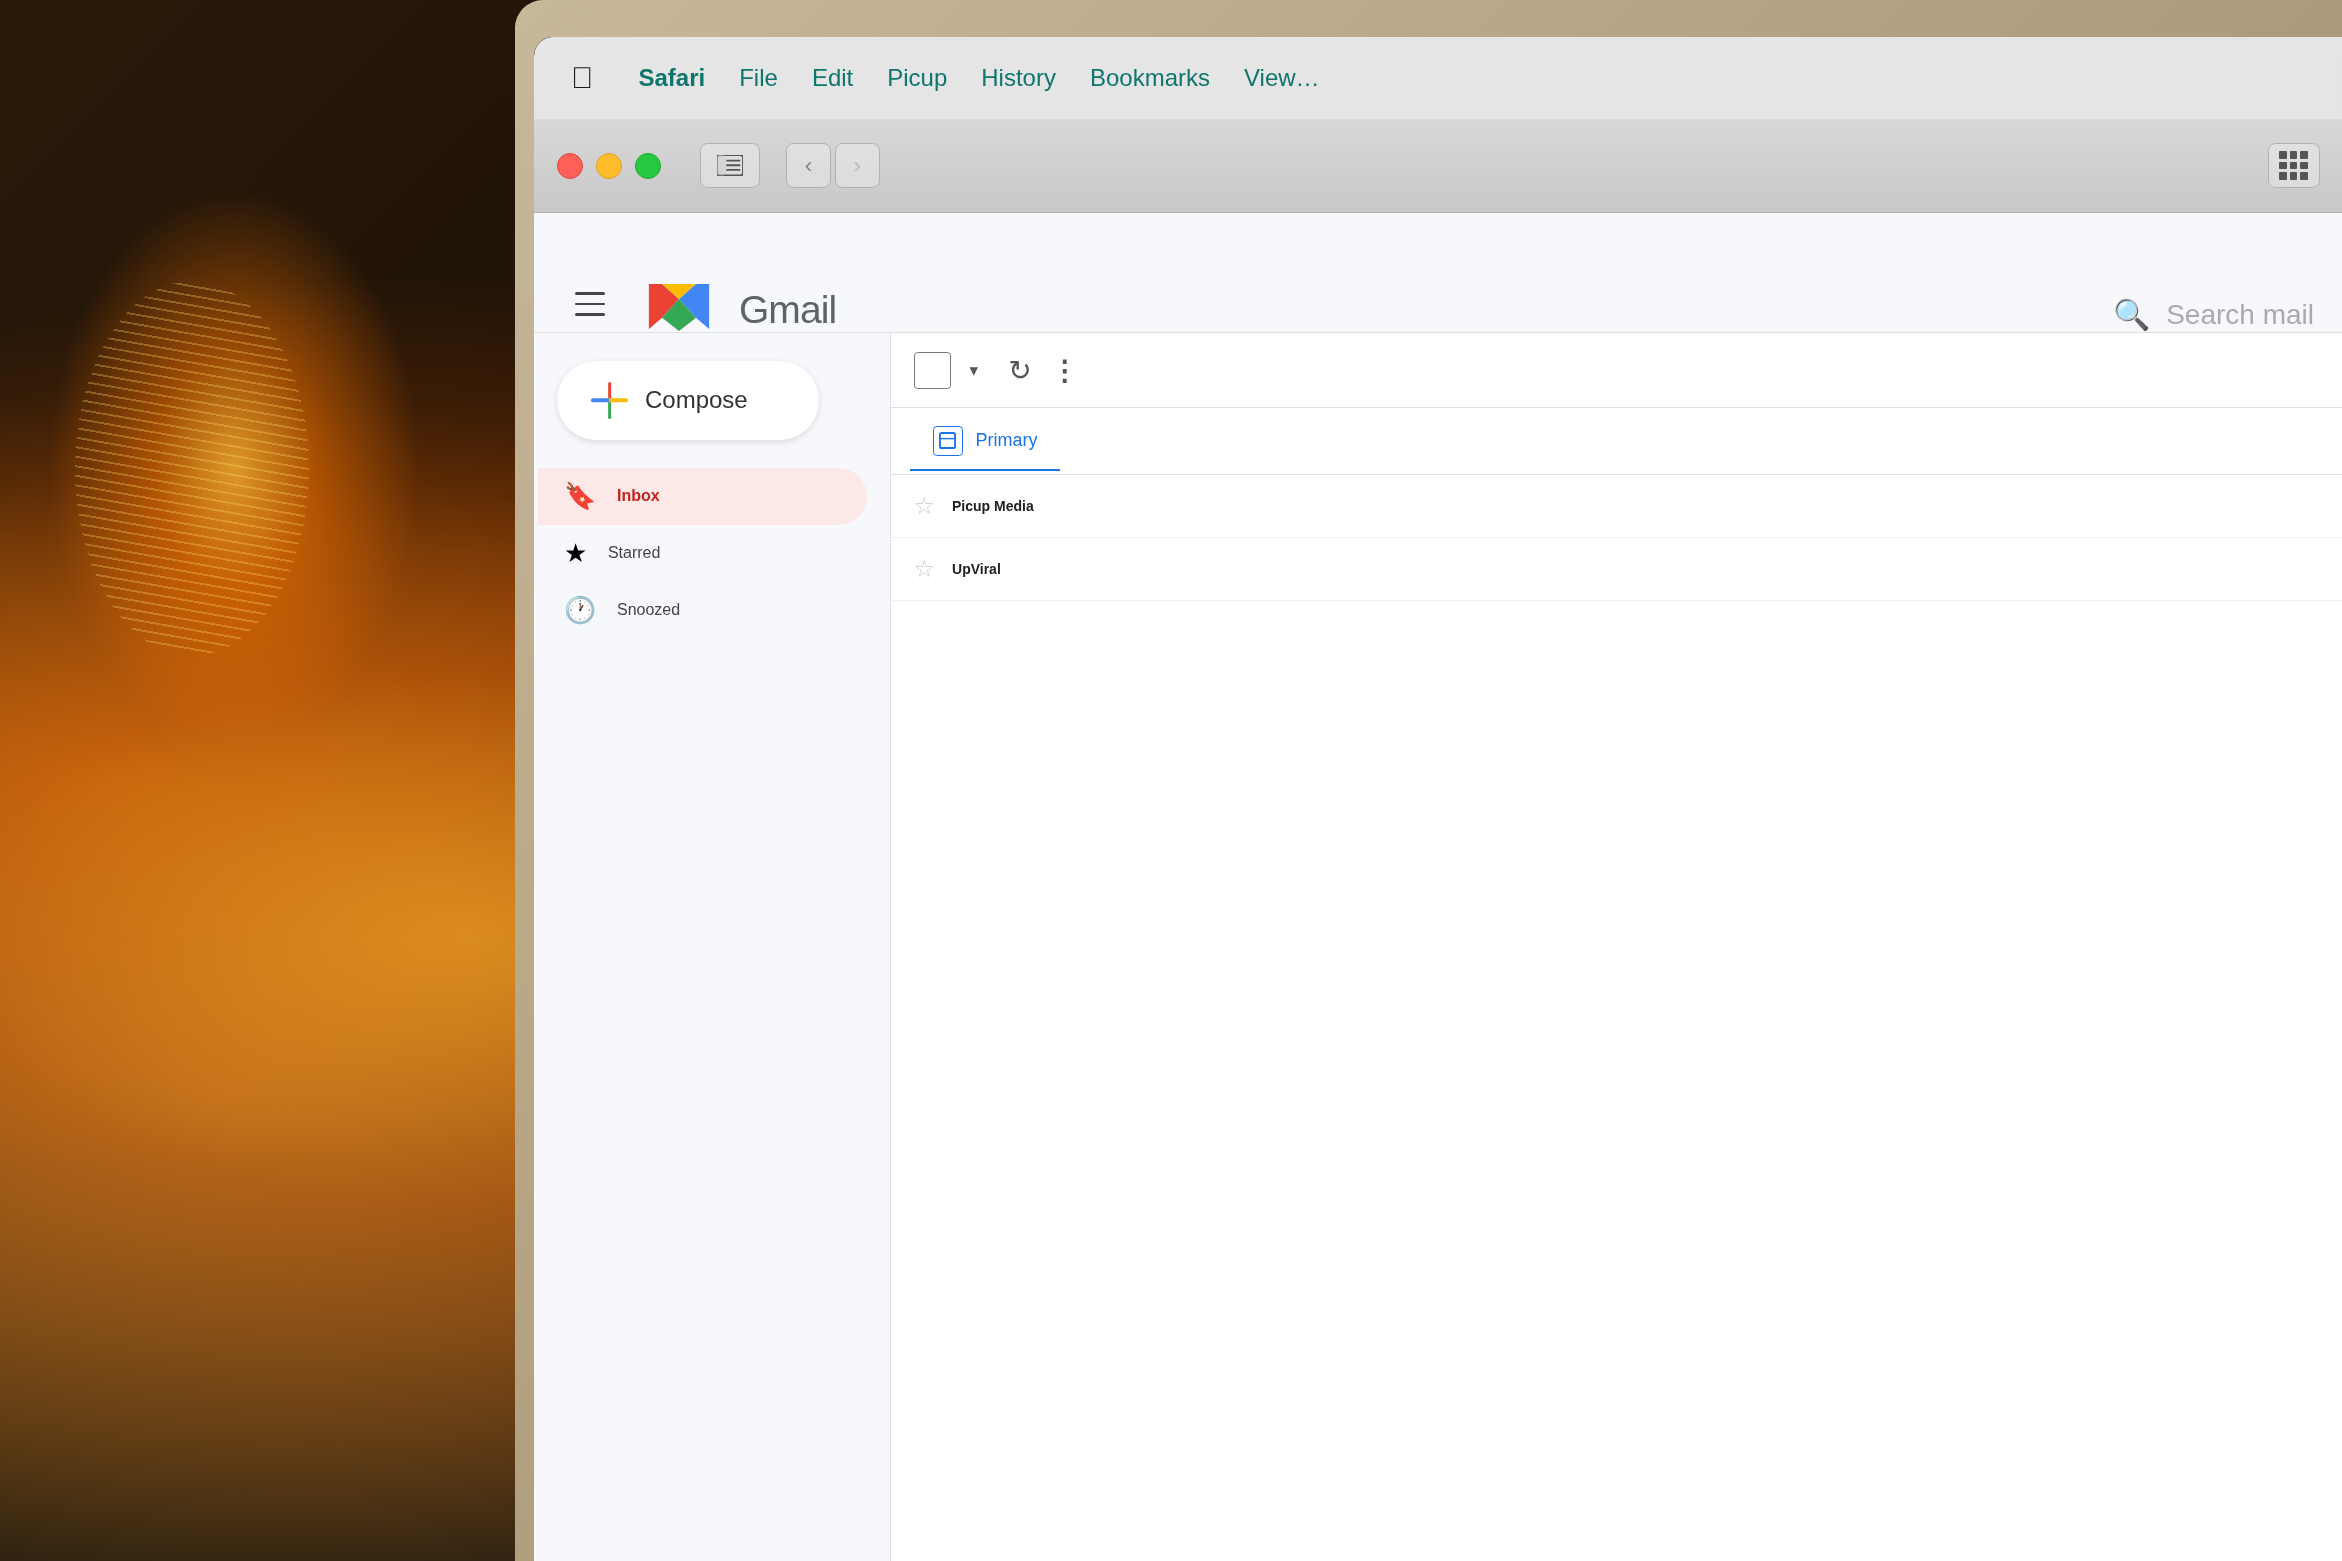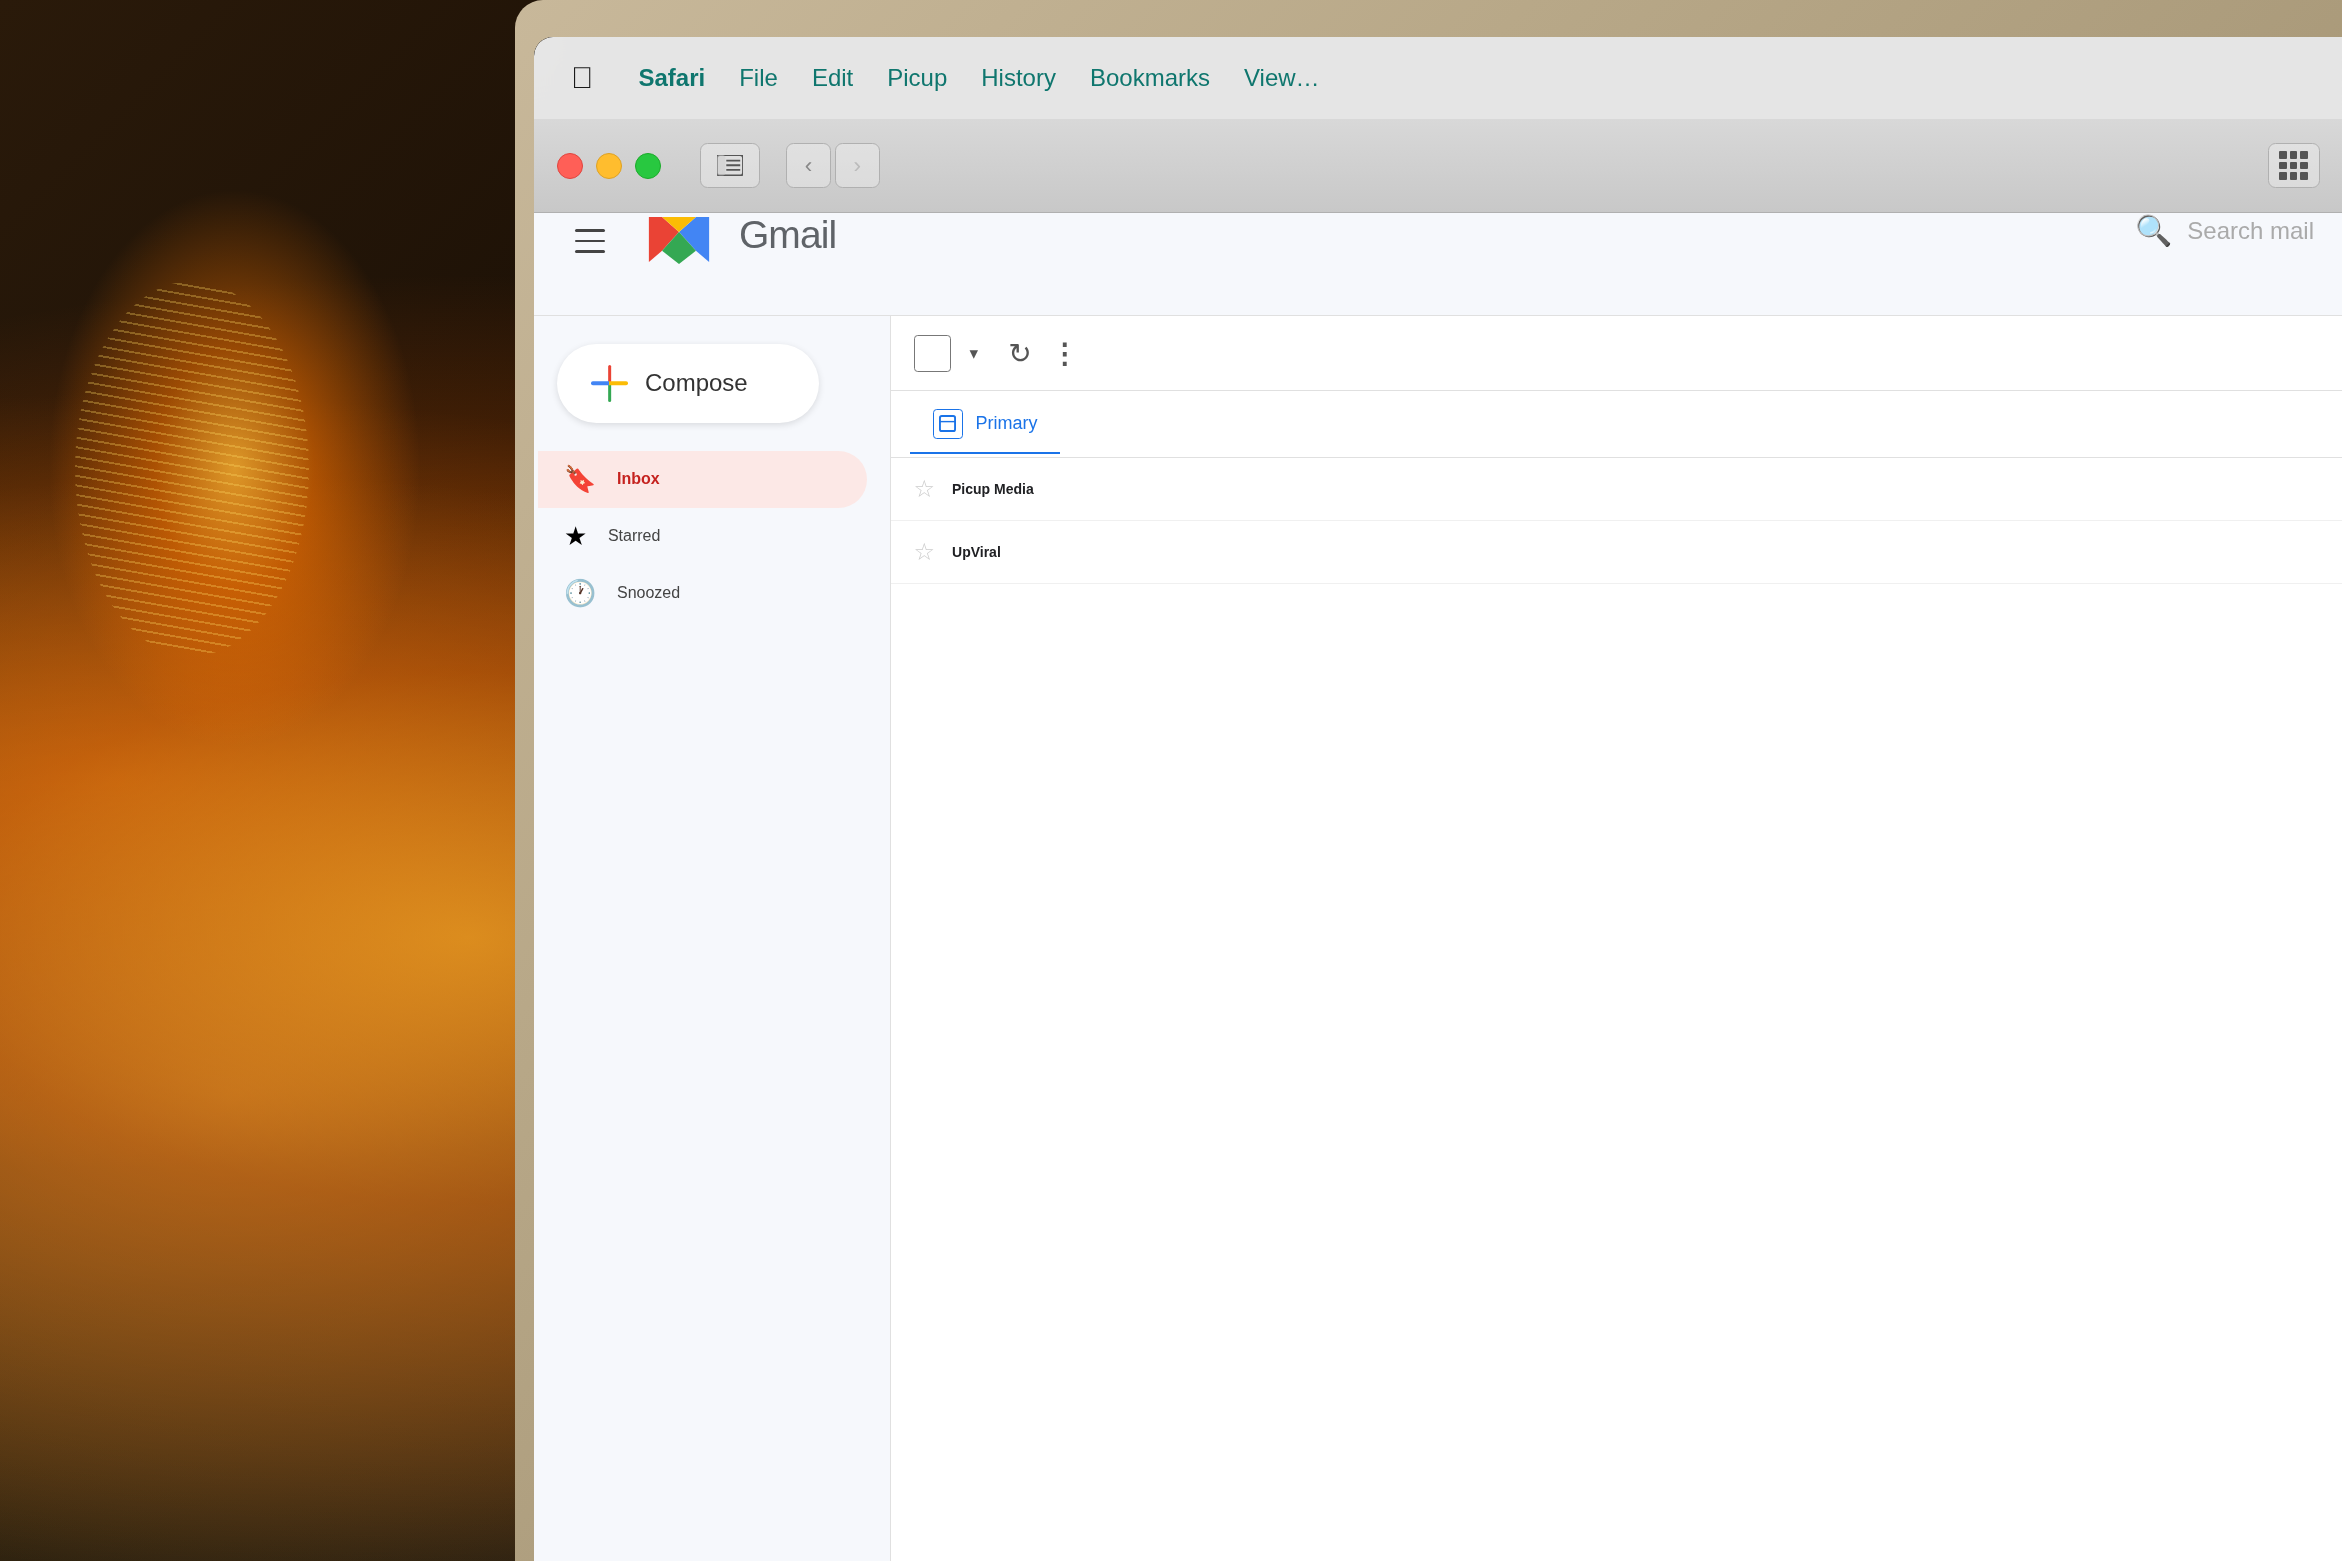--- a/index.html
+++ b/index.html
@@ -182,24 +182,24 @@
       left: 0;
       right: 0;
       bottom: 0;
       background: #f6f8fc;
       display: flex;
       flex-direction: column;
     }
 
     
     .gmail-header {
-      height: 103px;
+      height: 120px;
       background: #f6f8fc;
       display: flex;
-      align-items: flex-start;
+      align-items: flex-end;
       padding: 0 28px;
       gap: 19px;
       border-bottom: 0.9px solid #e0e0e0;
     }
 
     .hamburger-btn {
       width: 56px;
       height: 56px;
       display: flex;
       flex-direction: column;
@@ -242,21 +242,21 @@
       align-items: center;
       gap: 15px;
     }
 
     .search-icon-wrap {
       font-size: 30px;
       color: #444;
     }
 
     .search-placeholder {
-      font-size: 24px;
+      font-size: 28px;
       color: #aaa;
     }
 
     
     .gmail-body {
       display: flex;
       flex: 1;
       overflow: hidden;
     }
 

